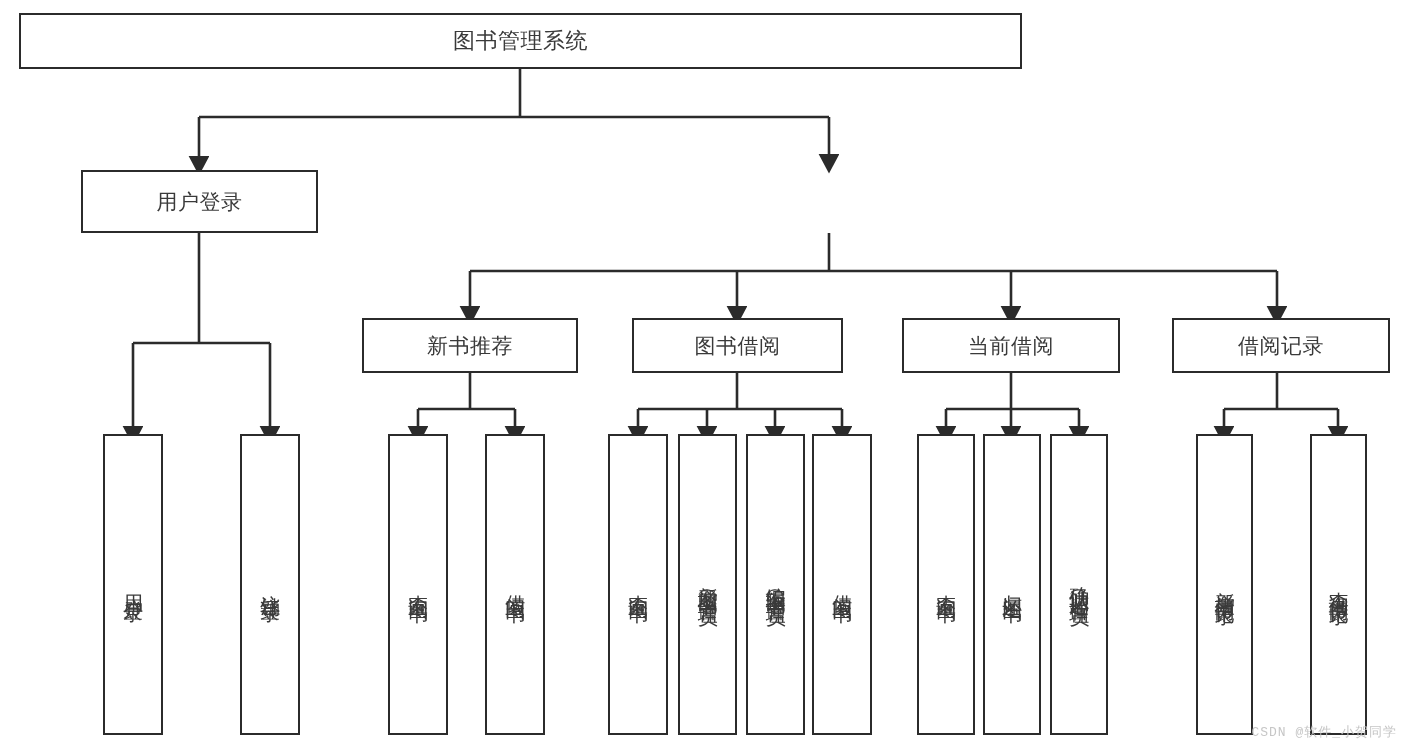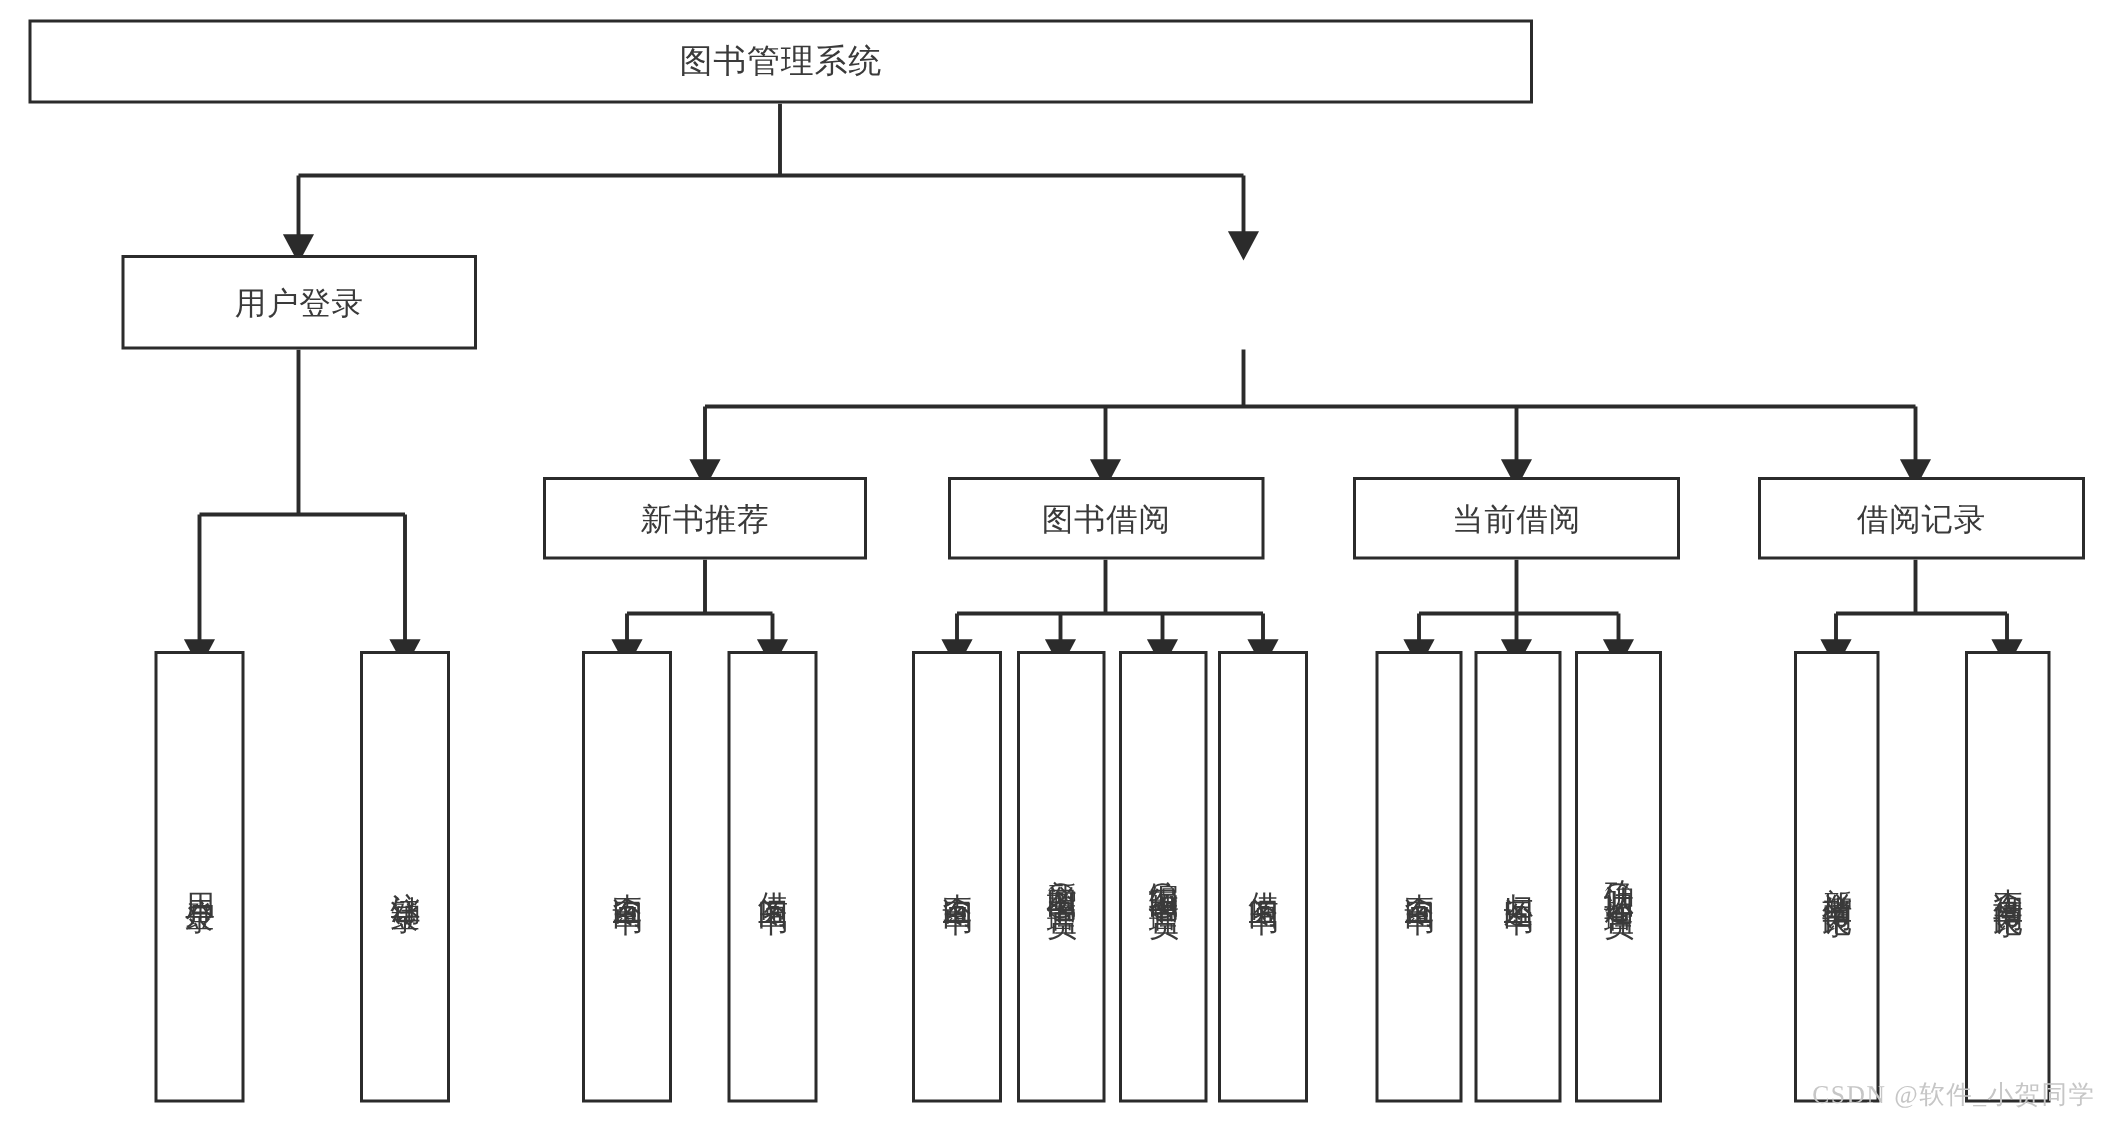--- a/index.html
+++ b/index.html
@@ -33,25 +33,25 @@
     letter-spacing:3px;
     white-space:nowrap;
   }
   .node .lbl{ display:block; }
   .node.v .lbl{ writing-mode:vertical-rl; text-orientation:upright; }
 
   .watermark{
     position:absolute;
     right:8px;
     bottom:6px;
-    font-size:17px;
+    font-size:13px;
     color:#c6c6c6;
     letter-spacing:1px;
     white-space:nowrap;
-    font-family:Liberation Serif, serif;
+    font-family:Liberation Mono, monospace;
   }
 </style>
 </head>
 <body>
 
 <div id="canvas">
 
   <svg class="wires" viewBox="0 0 1405 747">
     <defs>
       <marker id="arrow" markerWidth="12" markerHeight="12" refX="1.5" refY="4" orient="auto" markerUnits="strokeWidth">

